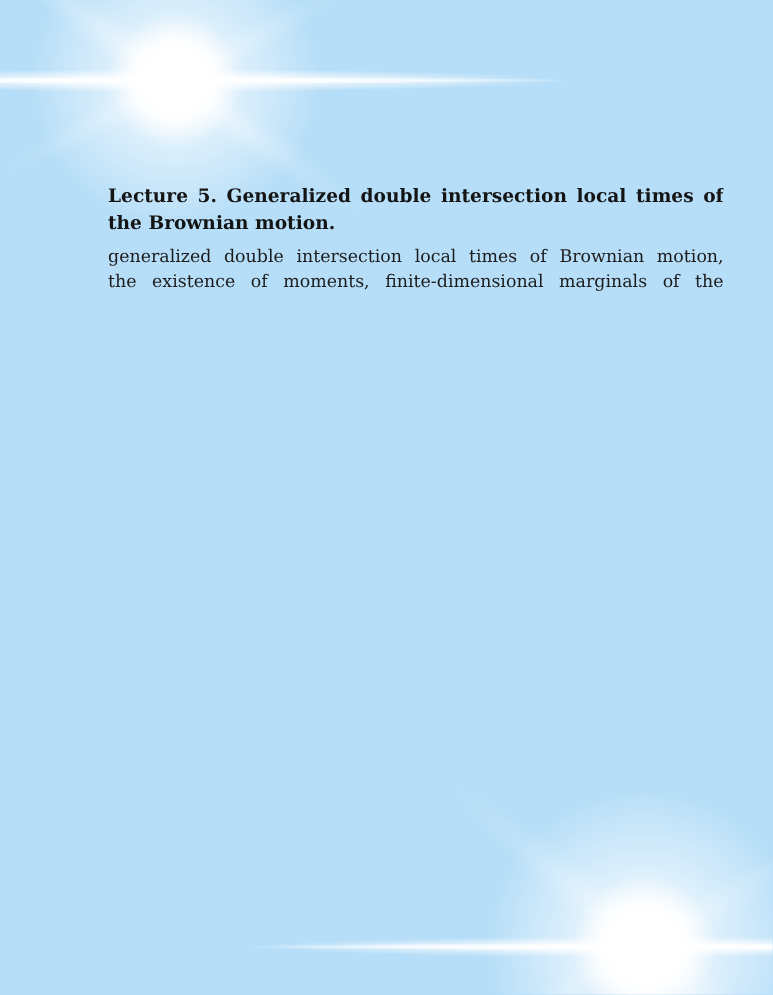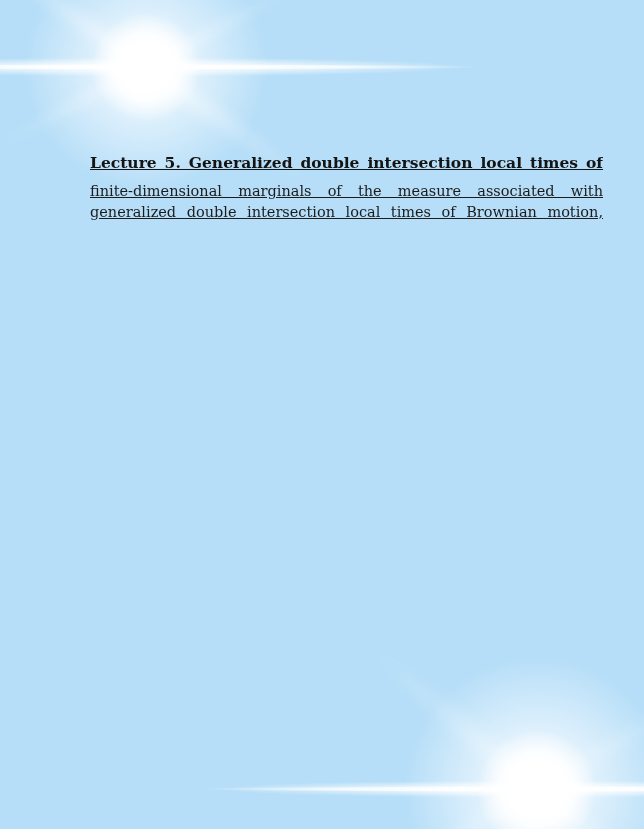--- a/index.html
+++ b/index.html
@@ -1,15 +1,15 @@
 <!DOCTYPE html>
 <html><head>
 <meta charset="utf-8">
 <style>
-  * { margin: 0; padding: 0; box-sizing: border-box; text-decoration: underline; }
+  * { margin: 0; padding: 0; box-sizing: border-box; }
   html, body { background: #b6def8; }
   .page {
     position: relative;
     width: 644px;
     height: 829px;
     background: #b6def8;
     overflow: hidden;
     font-family: "DejaVu Serif", serif;
   }
   .fx { position: absolute; pointer-events: none; }
@@ -146,20 +146,21 @@
   <div class="fx halo-br"></div>
   <div class="fx ray-br-1"></div>
   <div class="fx ray-br-2"></div>
   <div class="fx streak-br-soft"></div>
   <div class="fx streak-br-core"></div>
   <div class="fx core-br"></div>
 
   <div class="content">
     <div class="heading">
       <div class="h-line jl">Lecture 5. Generalized double intersection local times of</div>
+      <div class="h-line">the Brownian motion.</div>
     </div>
     <div class="para">
-      <div class="b-line jl">finite-dimensional marginals of the measure associated with</div>
       <div class="b-line jl">generalized double intersection local times of Brownian motion,</div>
+      <div class="b-line jl">the existence of moments, finite-dimensional marginals of the</div>
     </div>
   </div>
 
 </div>
 
 </body></html>

